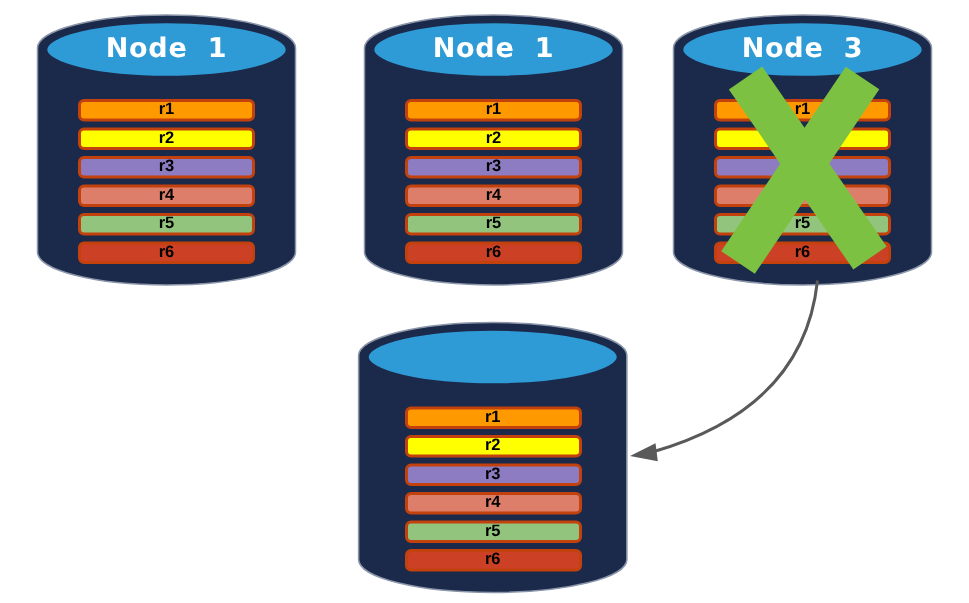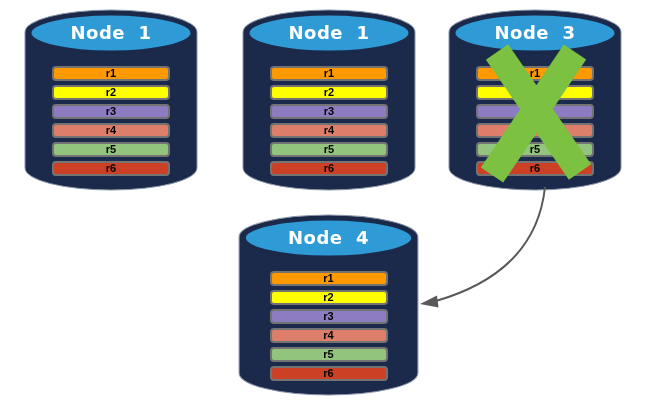--- a/index.html
+++ b/index.html
@@ -15,21 +15,21 @@
   .cyl{position:absolute;left:0;top:0;width:100%;height:100%;}
   .node-label{
     position:absolute;top:0;left:0;right:0;height:48px;
     display:flex;align-items:center;justify-content:center;
     color:#fff;font-family:"DejaVu Sans",sans-serif;font-weight:bold;
     font-size:18px;white-space:pre;letter-spacing:0.5px;
   }
   .bars{position:absolute;top:58px;left:50%;transform:translateX(-50%);width:118px;}
   .bar{
     height:15px;box-sizing:border-box;margin-bottom:4px;
-    border:2px solid #737373;border-radius:4px;
+    border:2px solid #c2410c;border-radius:4px;
     display:flex;align-items:center;justify-content:center;
     color:#000;font-family:"Liberation Sans",sans-serif;
     font-weight:bold;font-size:11px;line-height:11px;
   }
   .xmark{position:absolute;left:0;top:0;width:100%;height:100%;z-index:3;}
   #arrow-layer{position:absolute;left:0;top:0;width:646px;height:402px;z-index:4;pointer-events:none;}
 </style>
 </head>
 <body>
 
@@ -85,21 +85,20 @@
       <line x1="50" y1="44" x2="133" y2="164" stroke-width="27" stroke-linecap="butt" style="stroke: rgb(124, 193, 66);"></line>
       <line x1="128" y1="44" x2="45" y2="167" stroke-width="27" stroke-linecap="butt" style="stroke: rgb(124, 193, 66);"></line>
     </svg>
   </div>
 
   <div class="node node-4">
     <svg class="cyl" viewBox="0 0 176 184" preserveAspectRatio="none">
       <path class="cyl-body" stroke="#8B96AA" stroke-width="1" d="M2,24 L2,160 A86,22 0 0 0 174,160 L174,24 A86,22 0 0 0 2,24 Z" style="fill: rgb(27, 42, 74);"></path>
       <ellipse class="cyl-top" cx="88" cy="25" rx="81" ry="19" stroke="#1B2A4A" stroke-width="3" style="fill: rgb(46, 155, 214);"></ellipse>
     </svg>
-    <div class="node-label">Node  4</div>
     <div class="bars">
       <div class="bar" style="background: rgb(255, 153, 0);">r1</div>
       <div class="bar" style="background: rgb(255, 255, 0);">r2</div>
       <div class="bar" style="background: rgb(142, 124, 195);">r3</div>
       <div class="bar" style="background: rgb(221, 126, 107);">r4</div>
       <div class="bar" style="background: rgb(147, 196, 125);">r5</div>
       <div class="bar" style="background: rgb(204, 65, 37);">r6</div>
     </div>
   </div>
 

